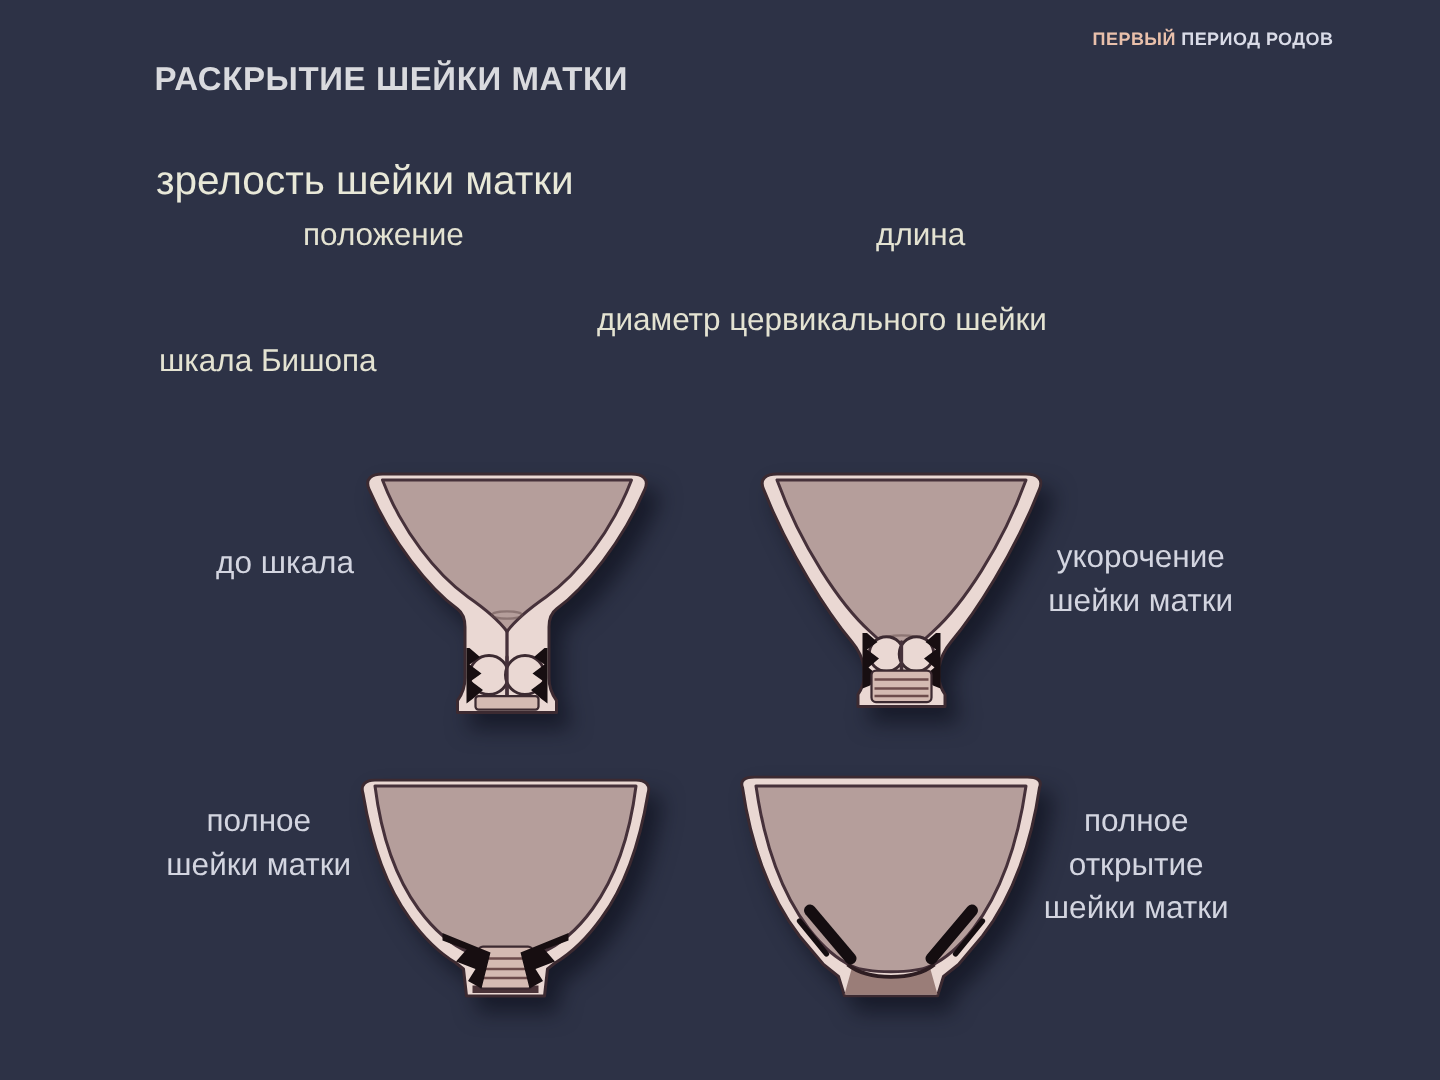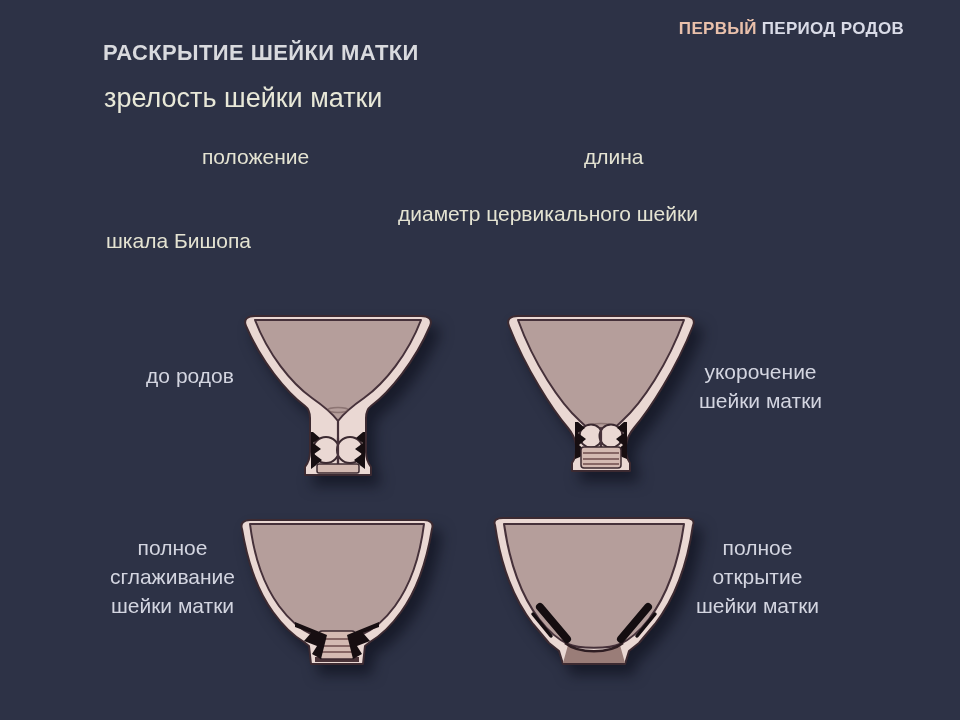--- a/index.html
+++ b/index.html
@@ -2,26 +2,26 @@
 <html><head>
 <meta charset="utf-8">
 <style>
   html,body{margin:0;padding:0;background:#1c2030;}
   .slide{
     position:relative;width:960px;height:720px;overflow:hidden;
     background:#2d3246;
     font-family:"Liberation Sans", sans-serif;
   }
   
-  .header{position:absolute;top:19px;right:56px;font-size:17px;font-weight:700;
+  .header{position:absolute;top:19px;right:71px;font-size:12px;font-weight:700;
           color:#d9dbe7;letter-spacing:.3px;white-space:nowrap;}
   .header .hl{color:#e9c0ab;}
   .title{position:absolute;left:103px;top:40px;margin:0;font-size:22px;font-weight:700;
          color:#d9dade;letter-spacing:.4px;white-space:nowrap;text-align:right;}
-  .subtitle{position:absolute;left:104px;top:83px;font-size:27px;color:#e8e8d8;white-space:nowrap;}
+  .subtitle{position:absolute;left:104px;top:105px;font-size:27px;color:#e8e8d8;white-space:nowrap;}
   .crit{position:absolute;font-size:21px;color:#e4e3d2;white-space:nowrap;}
   #crit-pos{left:202px;top:145px;}
   #crit-cons{left:396px;top:145px;}
   #crit-len{left:584px;top:145px;}
   #crit-os{left:300px;top:174px;}
   #crit-diam{left:398px;top:202px;}
   #crit-bishop{left:106px;top:229px;}
   .fig-label{position:absolute;font-size:21px;color:#d3d5e0;text-align:center;line-height:29px;}
   .fig-label span{display:block;}
   #label-1{left:115px;top:361px;width:150px;}
@@ -58,29 +58,28 @@
 
   <h1 class="title">РАСКРЫТИЕ ШЕЙКИ МАТКИ</h1>
 
   <div class="subtitle">зрелость шейки матки</div>
   <span class="crit" id="crit-pos">положение</span>
   <span class="crit" id="crit-len">длина</span>
   <span class="crit" id="crit-diam">диаметр цервикального шейки</span>
   <span class="crit" id="crit-bishop">шкала Бишопа</span>
 
   <div class="fig-label" id="label-1">
-    <span>до родов</span>
+    <span>до шкала</span>
   </div>
   <div class="fig-label" id="label-2">
     <span>укорочение</span>
     <span>шейки матки</span>
   </div>
   <div class="fig-label" id="label-3">
     <span>полное</span>
-    <span>сглаживание</span>
     <span>шейки матки</span>
   </div>
   <div class="fig-label" id="label-4">
     <span>полное</span>
     <span>открытие</span>
     <span>шейки матки</span>
   </div>
 
   <div class="fig" id="fig-1">
     <svg width="200" height="168" viewBox="0 0 200 168">

